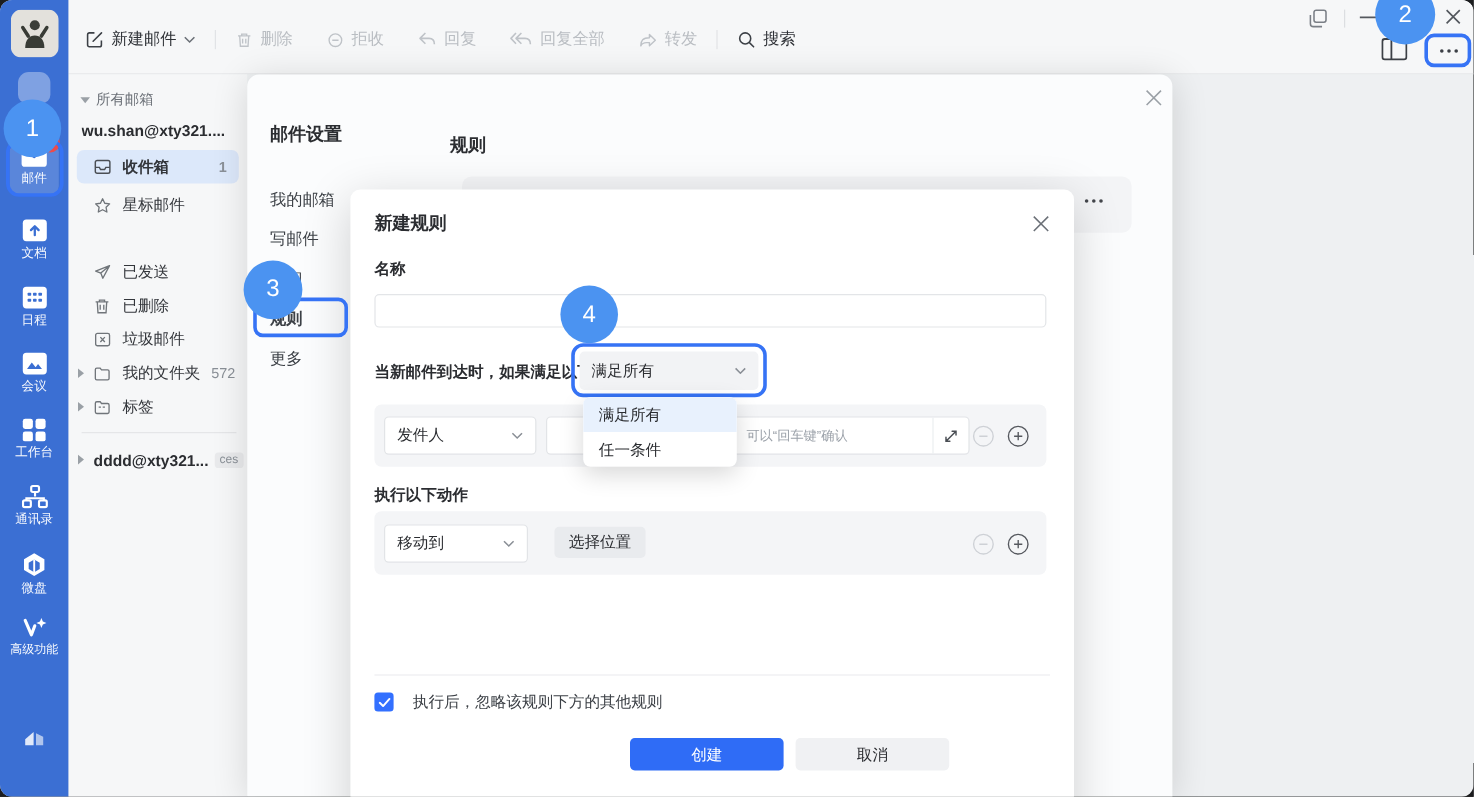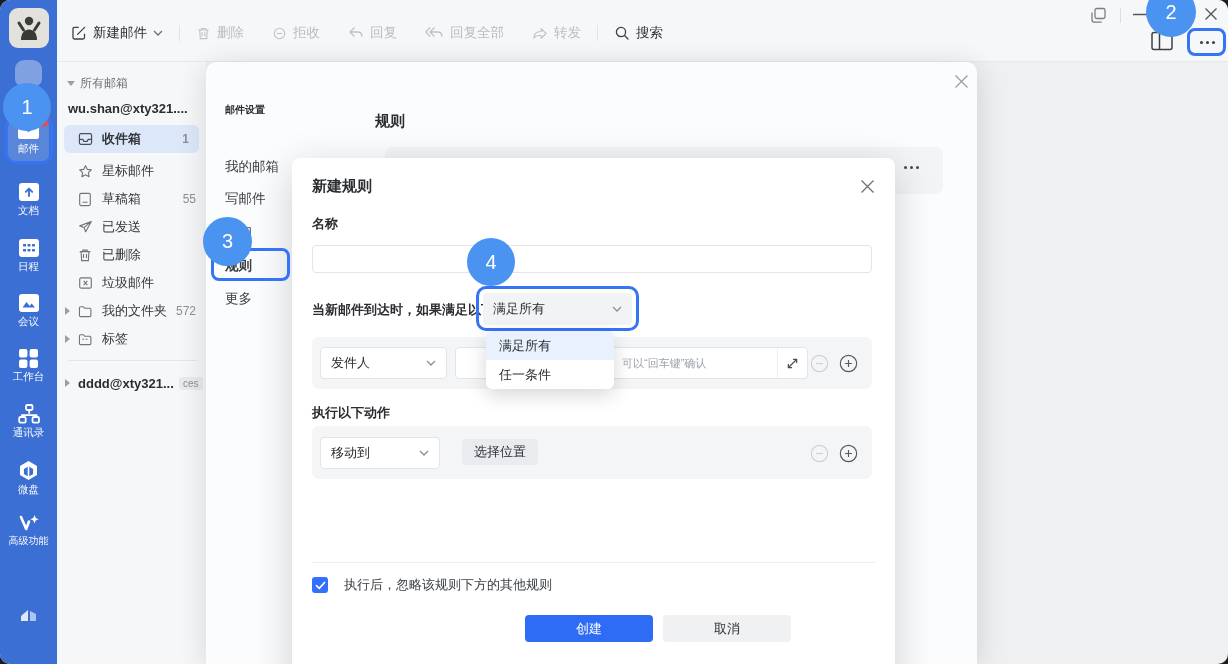--- a/index.html
+++ b/index.html
@@ -40,21 +40,21 @@
   .f-row.sel{background:#dce8fa;border-radius:6px;left:7px;width:135px;padding-left:14px;font-weight:bold;}
   .tri-r{width:0;height:0;border-left:5px solid #9aa0a6;border-top:4px solid transparent;border-bottom:4px solid transparent;}
   .tri-d{width:0;height:0;border-top:5px solid #9aa0a6;border-left:4px solid transparent;border-right:4px solid transparent;}
   .exp{position:absolute;left:8px;}
   .f-div{position:absolute;left:11px;right:9px;top:298px;height:1px;background:#e5e6e8;}
   .f-acc2{top:308px;height:26px;display:flex;align-items:center;padding-left:21px;font-weight:bold;cursor:pointer;position:absolute;}
   .tag-badge{margin-left:5px;background:#e9eaec;color:#8a9097;font-size:10px;font-weight:normal;border-radius:3px;padding:1px 4px;}
   
   .sdialog{position:absolute;left:206px;top:62px;width:771px;height:602px;background:#fbfcfd;
     border-radius:10px 10px 0 0;box-shadow:0 4px 30px rgba(0,0,0,.14);z-index:10;}
-  .sd-title{position:absolute;left:19px;top:41px;font-size:10px;font-weight:bold;}
+  .sd-title{position:absolute;left:19px;top:41px;font-size:15px;font-weight:bold;}
   .sd-close{position:absolute;left:745px;top:9px;width:20px;height:20px;display:flex;align-items:center;justify-content:center;cursor:pointer;}
   .sd-nav{position:absolute;font-size:13.5px;color:#3c4046;cursor:pointer;}
   .sd-heading{position:absolute;left:169px;top:50px;font-size:15px;font-weight:bold;}
   .rule-row{position:absolute;left:179px;top:85px;width:558px;height:47px;background:#f3f4f6;border-radius:8px;}
   .rule-more{position:absolute;right:24px;top:19px;display:flex;gap:3px;cursor:pointer;}
   .rule-more .dot{background:#44474c;}
   
   .modal{position:absolute;left:292px;top:158px;width:603px;height:627px;background:#fff;border-radius:8px;
     box-shadow:0 10px 40px rgba(0,0,0,.18);z-index:20;}
   .m-title{position:absolute;left:20px;top:19px;font-size:15px;font-weight:bold;}
@@ -305,32 +305,20 @@
     </div>
     <div class="f-abs f-row" style="top:95px">
       <span class="fic">
         <svg width="15" height="15" viewBox="0 0 16 16">
             <path d="M8 1.8l1.9 3.9 4.3.6-3.1 3 .7 4.2L8 11.5l-3.8 2 .7-4.2-3.1-3 4.3-.6z" fill="none" stroke="#70757a" stroke-width="1.2" stroke-linejoin="round"></path>
           </svg>
       </span>
       <span>星标邮件</span>
       <span class="cnt"></span>
     </div>
-    <div class="f-abs f-row" style="top:123px">
-      <span class="fic">
-        <svg width="14" height="15" viewBox="0 0 15 16">
-            <g fill="none" stroke="#70757a" stroke-width="1.2">
-              <rect x="1.8" y="1.5" width="11.4" height="13" rx="1.6"></rect>
-              <path d="M4.8 11h5.4"></path>
-            </g>
-          </svg>
-      </span>
-      <span>草稿箱</span>
-      <span class="cnt">55</span>
-    </div>
     <div class="f-abs f-row" style="top:151px">
       <span class="fic">
         <svg width="15" height="14" viewBox="0 0 16 15">
             <path d="M14.2 1.5 1.8 6.3l4.6 1.8 1.8 4.6zM6.4 8.1l7.8-6.6" fill="none" stroke="#70757a" stroke-width="1.2" stroke-linejoin="round"></path>
           </svg>
       </span>
       <span>已发送</span>
       <span class="cnt"></span>
     </div>
     <div class="f-abs f-row" style="top:207px">

